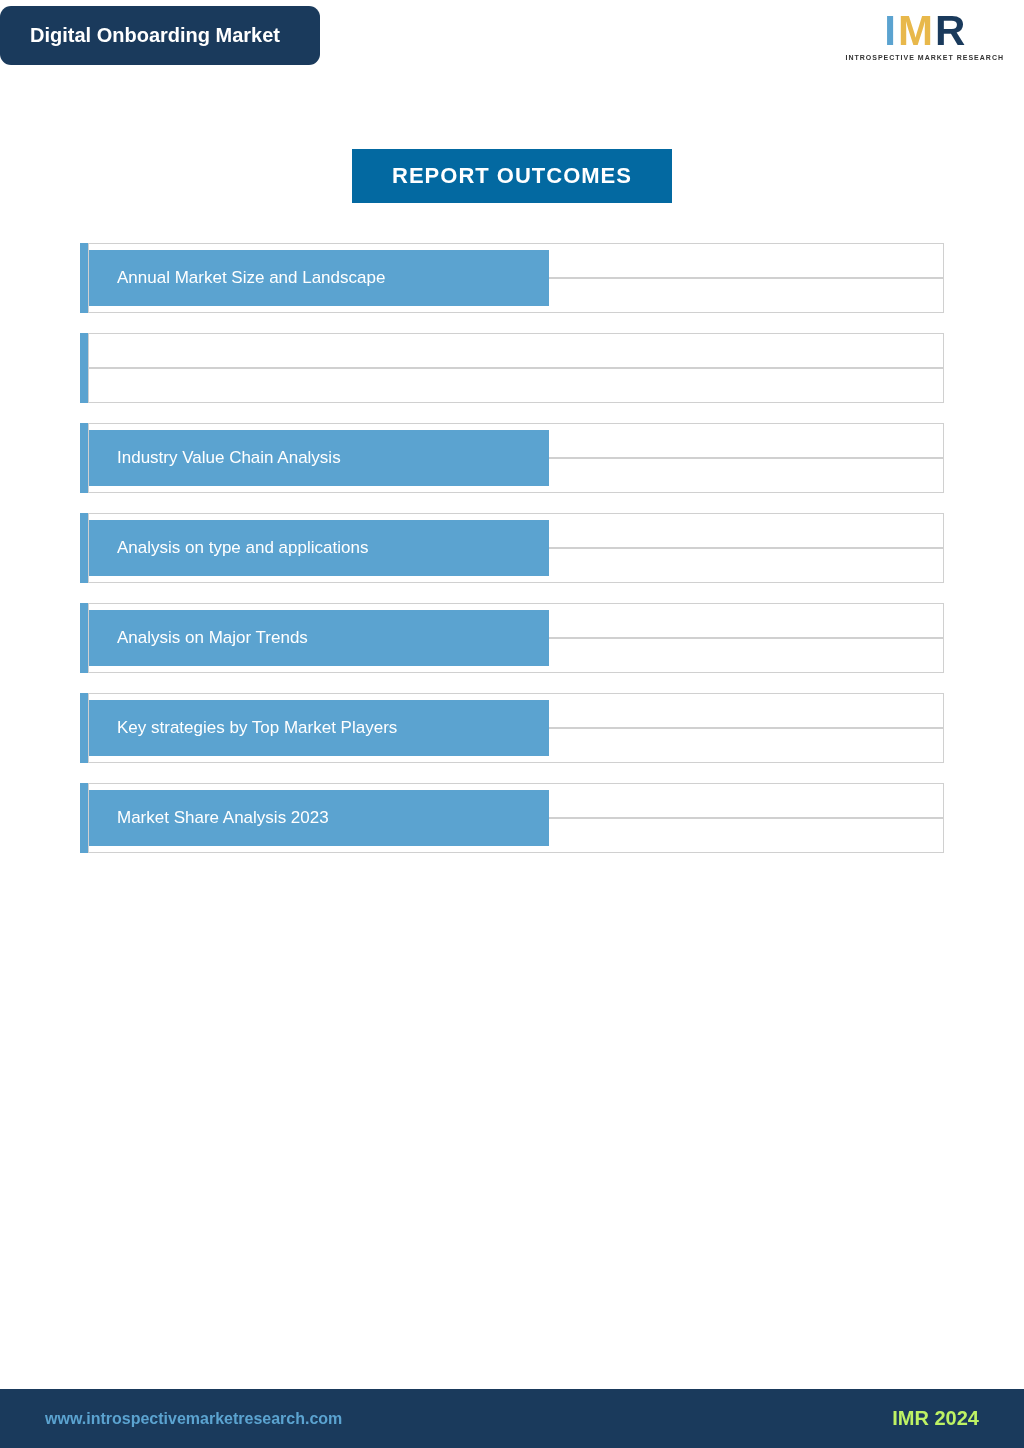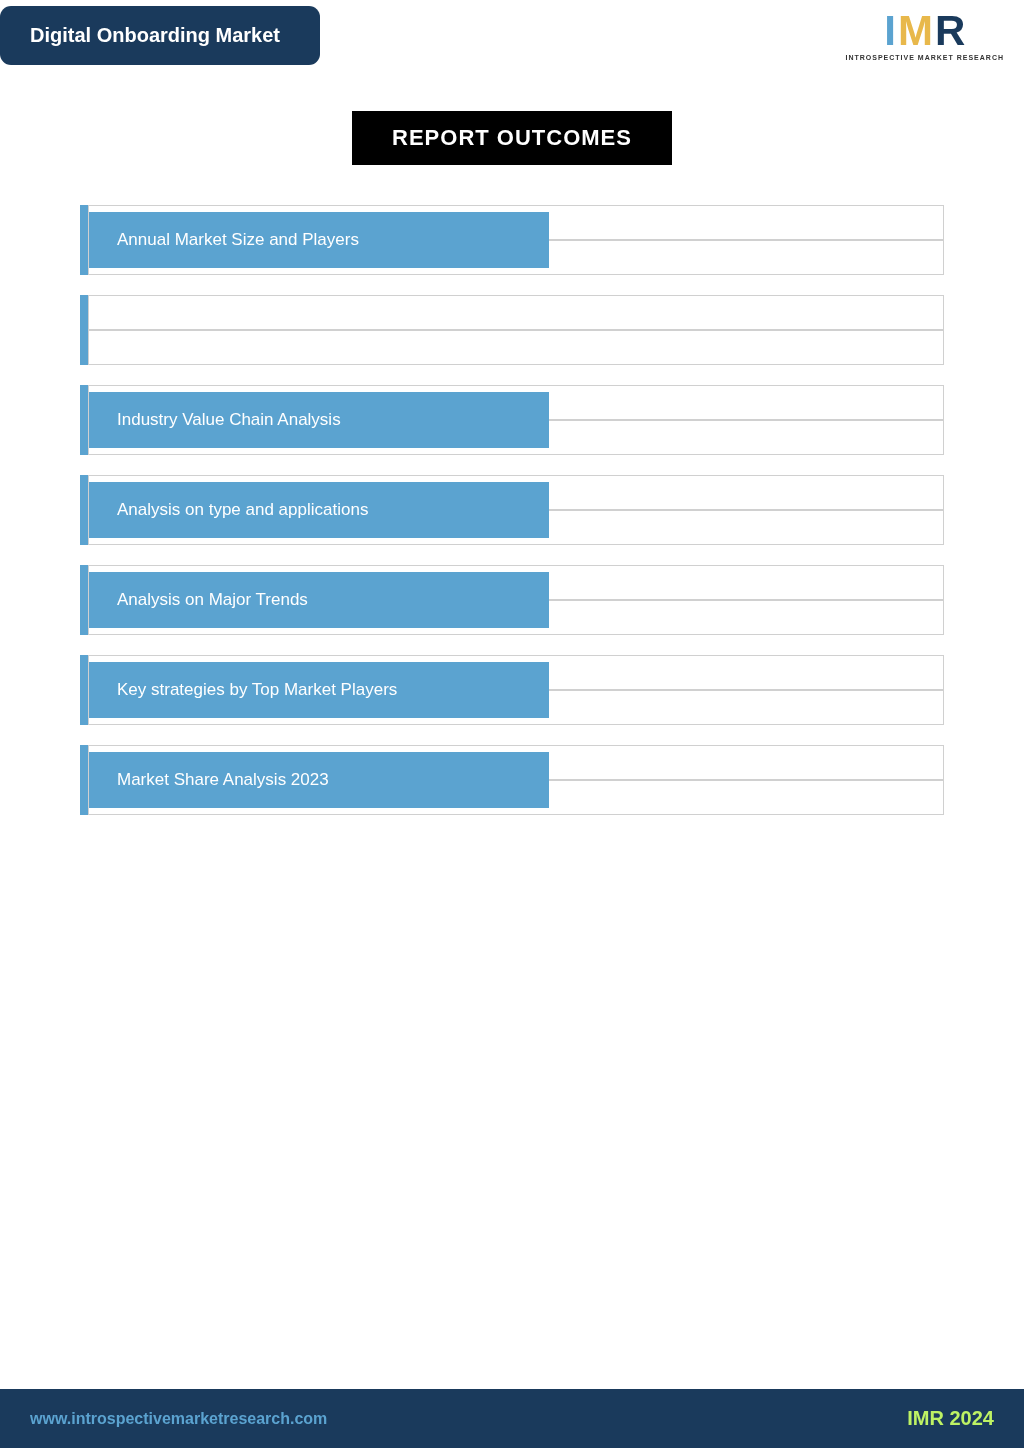--- a/index.html
+++ b/index.html
@@ -87,26 +87,27 @@
     }
 
     
     .report-outcomes-container {
       display: flex;
       justify-content: center;
       margin-bottom: 40px;
     }
 
     .report-outcomes-box {
-      background: #000000;
+      background: #0369a1;
       color: #ffffff;
       font-size: 22px;
       font-weight: bold;
       padding: 14px 40px;
       letter-spacing: 1px;
+      margin-top: 38px;
     }
 
     
     .outcome-items {
       display: flex;
       flex-direction: column;
       gap: 20px;
     }
 
     .outcome-row {
@@ -152,21 +153,21 @@
       border-bottom: 1.5px solid #d0d0d0;
     }
 
     
     .footer {
       position: absolute;
       bottom: 0;
       left: 0;
       right: 0;
       background: #1a3a5c;
-      padding: 18px 30px;
+      padding: 18px 45px;
       display: flex;
       align-items: center;
       justify-content: space-between;
     }
 
     .footer-url {
       color: #5ba3d0;
       font-size: 16px;
       font-weight: bold;
     }
@@ -199,21 +200,21 @@
   <div class="report-outcomes-container">
     <div class="report-outcomes-box">REPORT OUTCOMES</div>
   </div>
 
   <div class="outcome-items">
 
     <div class="outcome-row">
       <div class="outcome-left-line"></div>
       <div class="outcome-item">
         <div class="outcome-label-block">
-          <span>Annual Market Size and Players</span>
+          <span>Annual Market Size and Landscape</span>
         </div>
         <div class="outcome-right-section"></div>
       </div>
     </div>
 
     <div class="outcome-row">
       <div class="outcome-left-line"></div>
       <div class="outcome-item">
         <div class="outcome-right-section"></div>
       </div>

